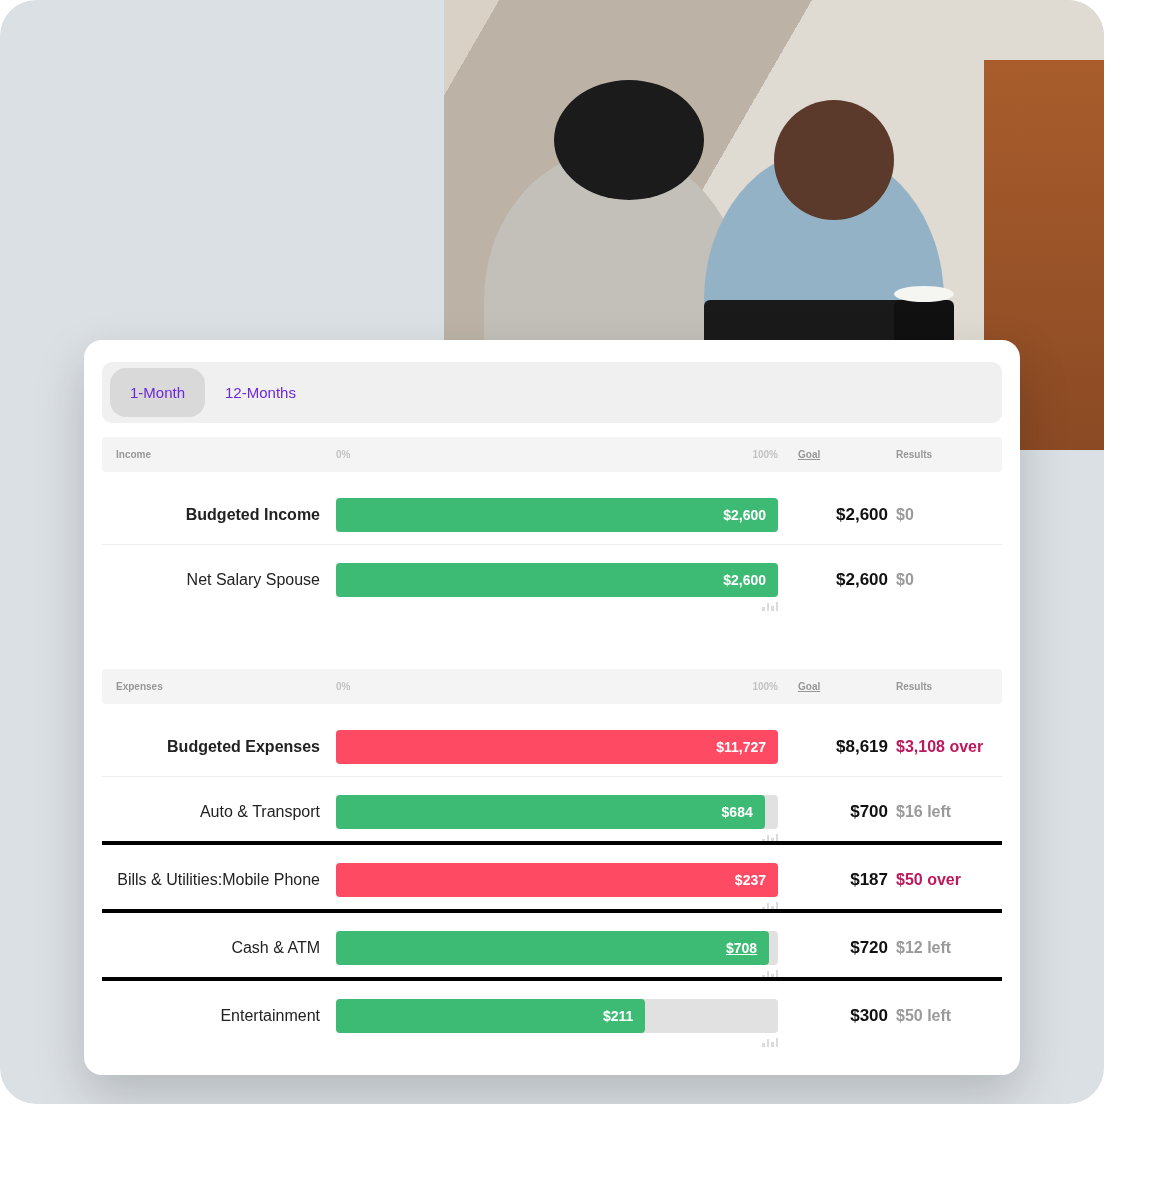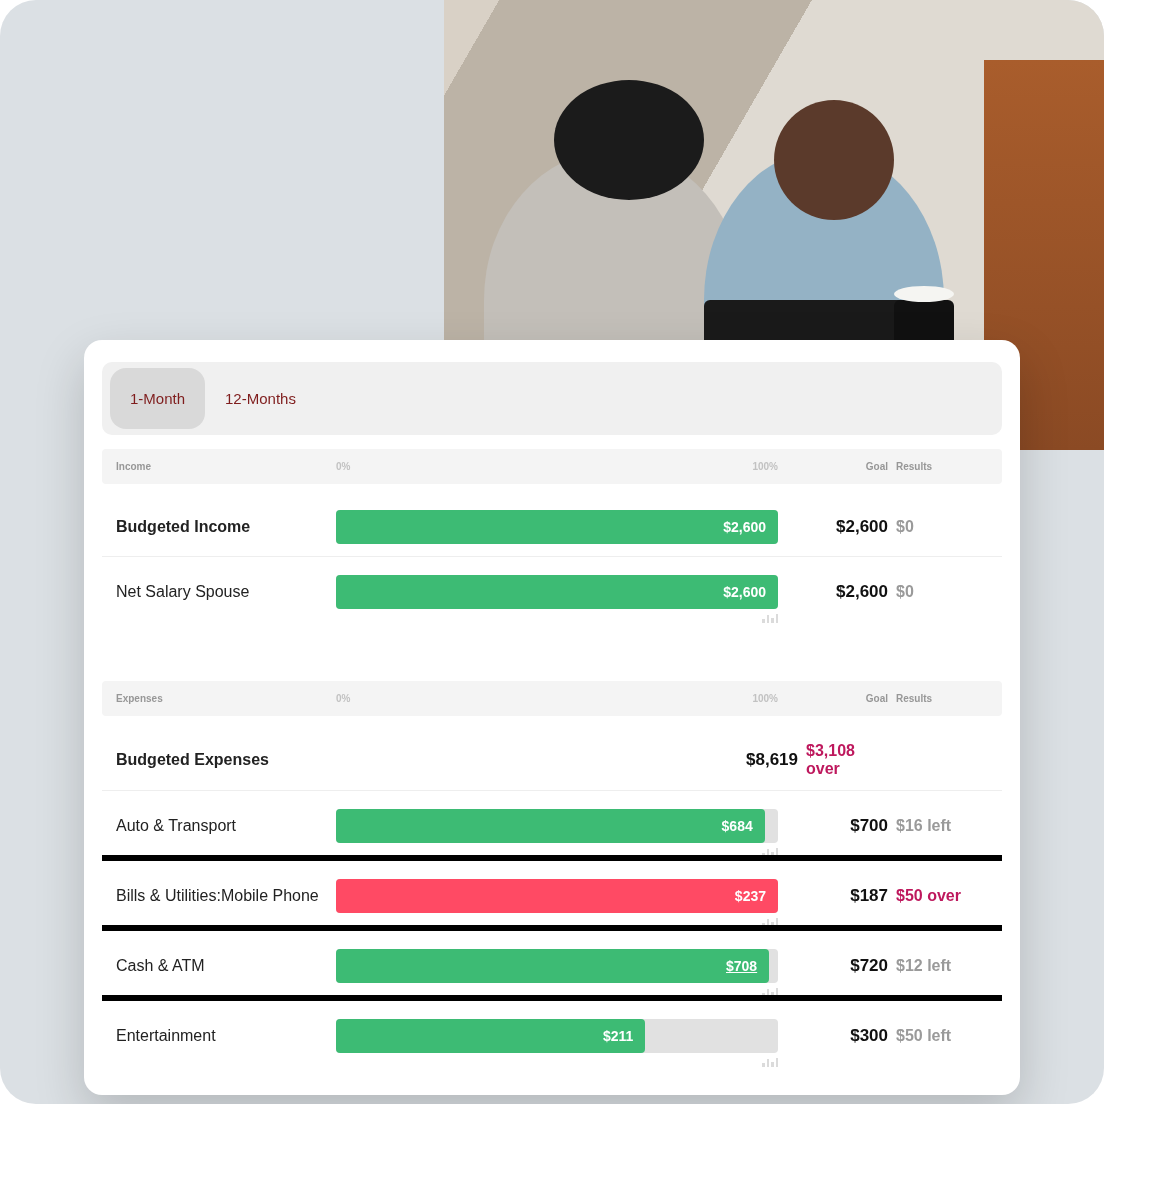--- a/index.html
+++ b/index.html
@@ -56,57 +56,57 @@
   .tabs-wrap {
     margin: 0 18px 4px 18px;
     background: #f0f0f0;
     border-radius: 10px;
     padding: 6px 8px;
     display: flex;
     align-items: center;
   }
   .tab {
     font-size: 15px;
-    color: #7f1d1d;
-    padding: 22px 20px;
+    color: #6d28d9;
+    padding: 16px 20px;
     border-radius: 16px;
     cursor: pointer;
   }
   .tab.active {
     background: #d9d9d9;
   }
 
   .section-header {
     margin: 14px 18px 0 18px;
     background: #f4f4f4;
     border-radius: 4px;
     display: grid;
     grid-template-columns: 220px 1fr 90px 100px;
     align-items: center;
     padding: 12px 14px;
     color: #979797;
     font-weight: 600;
     font-size: 10px;
   }
   .section-header .scale { display:flex; justify-content:space-between; color:#c2c2c2; font-weight:600; padding-right: 20px;}
-  .section-header .goal { text-align:right; }
+  .section-header .goal { text-align:left;text-decoration:underline; }
   .section-header .results { text-align:left; padding-left:8px; }
 
   .rows { padding: 8px 18px 0 18px; }
   .row {
     display: grid;
     grid-template-columns: 220px 1fr 90px 100px;
     align-items: center;
     padding: 18px 14px 12px 14px;
-    border-top: 6px solid #000000;
+    border-top: 4px solid #000000;
     position: relative;
   }
   .row:first-child { border-top: none; }
   .row.summary + .row { border-top: 1px solid #eee; }
-  .row .label { text-align: left; padding-right: 8px; font-size: 16px; color:#222; }
+  .row .label { text-align: right; padding-right: 16px; font-size: 16px; color:#222; }
   .row.summary .label { font-weight: 700; }
   .row .goal { text-align: right; font-size: 17px; font-weight: 700; color:#111;}
   .row .result { font-size: 16px; padding-left: 8px; font-weight: 600;}
   .row .result.muted { color: #9a9a9a; }
   .row .result.over  { color: #be185d; font-weight: 700; }
 
   .bar-track {
     position: relative;
     height: 34px;
     background: #e1e1e1;
@@ -203,20 +203,23 @@
         <span>0%</span>
         <span>100%</span>
       </div>
       <div class="goal">Goal</div>
       <div class="results">Results</div>
     </div>
 
     <div class="rows" id="expense-rows">
         <div class="row summary">
           <div class="label">Budgeted Expenses</div>
+          <div class="bar-track">
+            <div class="bar-fill red" style="width: 100%;">$11,727</div>
+          </div>
           <div class="goal">$8,619</div>
           <div class="result over">$3,108 over</div>
         </div>
         <div class="row">
           <div class="label">Auto &amp; Transport</div>
           <div class="bar-track">
             <div class="bar-fill green" style="width: 97%;">$684</div>
             <div class="mini-chart-icon">
               <span></span>
               <span></span>

